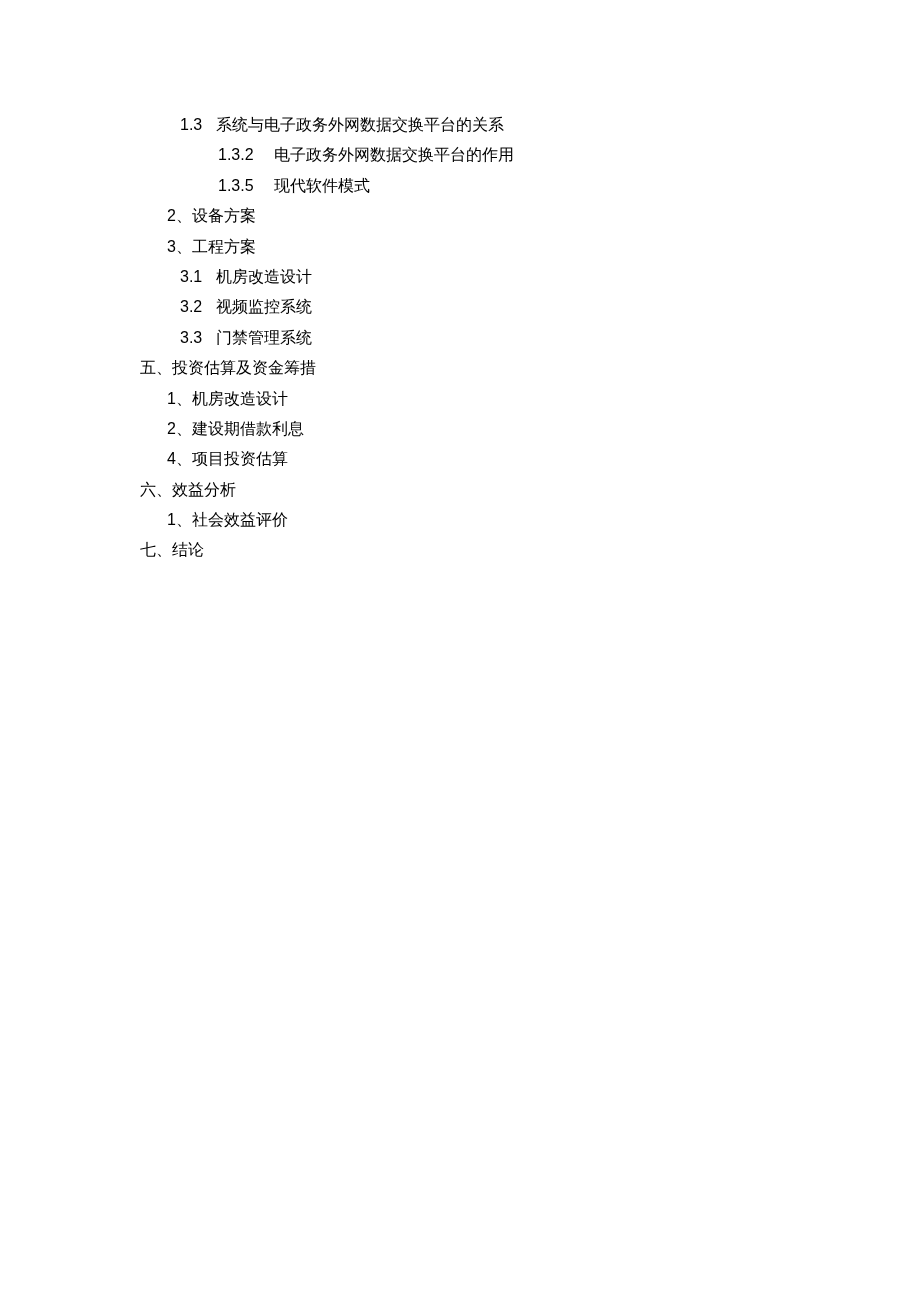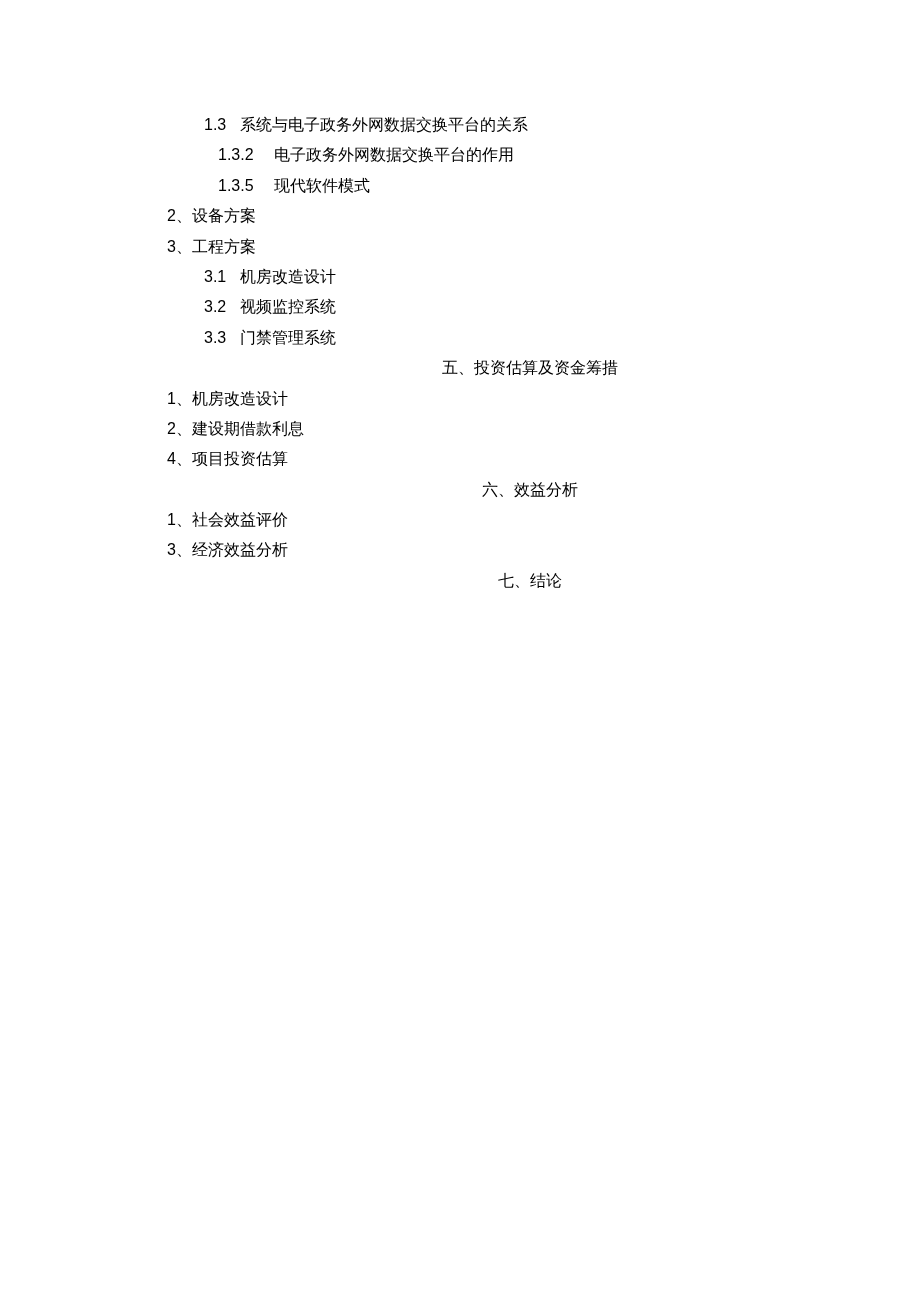--- a/index.html
+++ b/index.html
@@ -22,27 +22,25 @@
       padding-left: 40px;
     }
     .level-4 {
       padding-left: 78px;
     }
     .level-2 {
       padding-left: 27px;
     }
     .level-1 {
       padding-left: 0px;
-      text-align: center;
     }
     .num-3 {
       font-family: Arial, sans-serif;
       display: inline-block;
       width: 32px;
-      margin-left: 24px;
     }
     .num-4 {
       font-family: Arial, sans-serif;
       display: inline-block;
       width: 52px;
     }
     .num-2 {
       font-family: Arial, sans-serif;
     }
     .mixed {
@@ -101,21 +99,18 @@
   <div class="level-2">
     <span class="num-2">4</span><span>、</span><span>项目投资估算</span>
   </div>
 
   <div class="level-1">
     <span>六、效益分析</span>
   </div>
   <div class="level-2">
     <span class="num-2">1</span><span>、</span><span>社会效益评价</span>
   </div>
-  <div class="level-2">
-    <span class="num-2">3</span><span>、</span><span>经济效益分析</span>
-  </div>
 
   <div class="level-1">
     <span>七、结论</span>
   </div>
 
 </div>
 
 </body></html>

